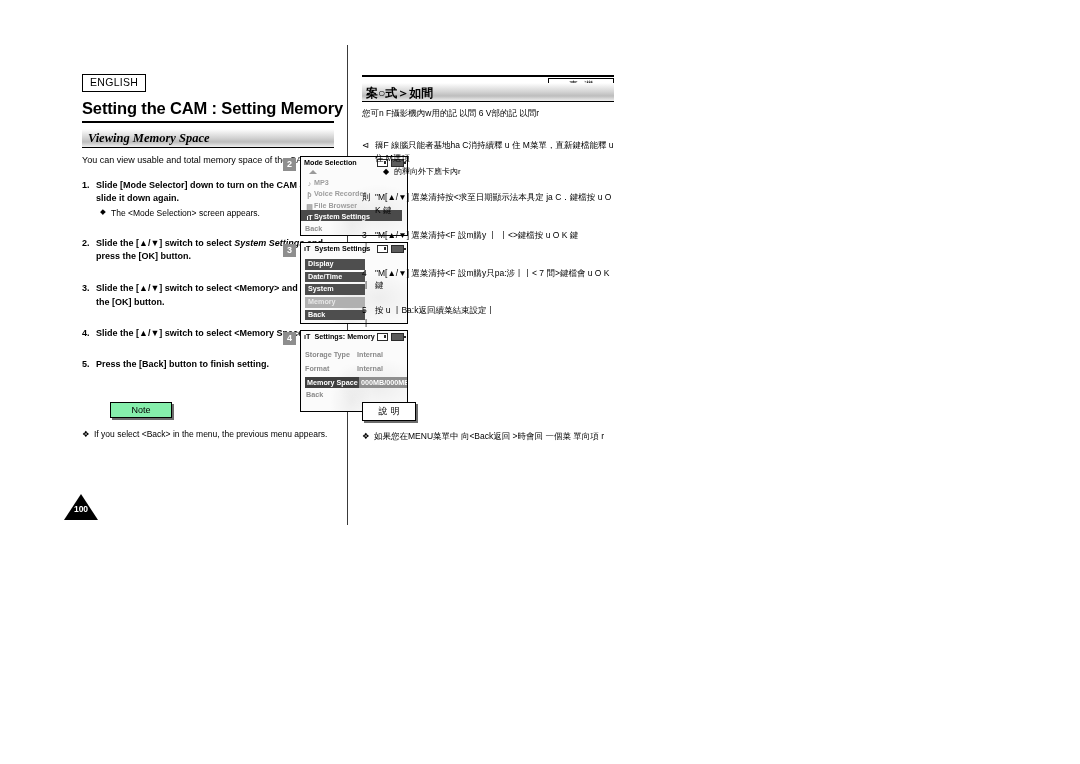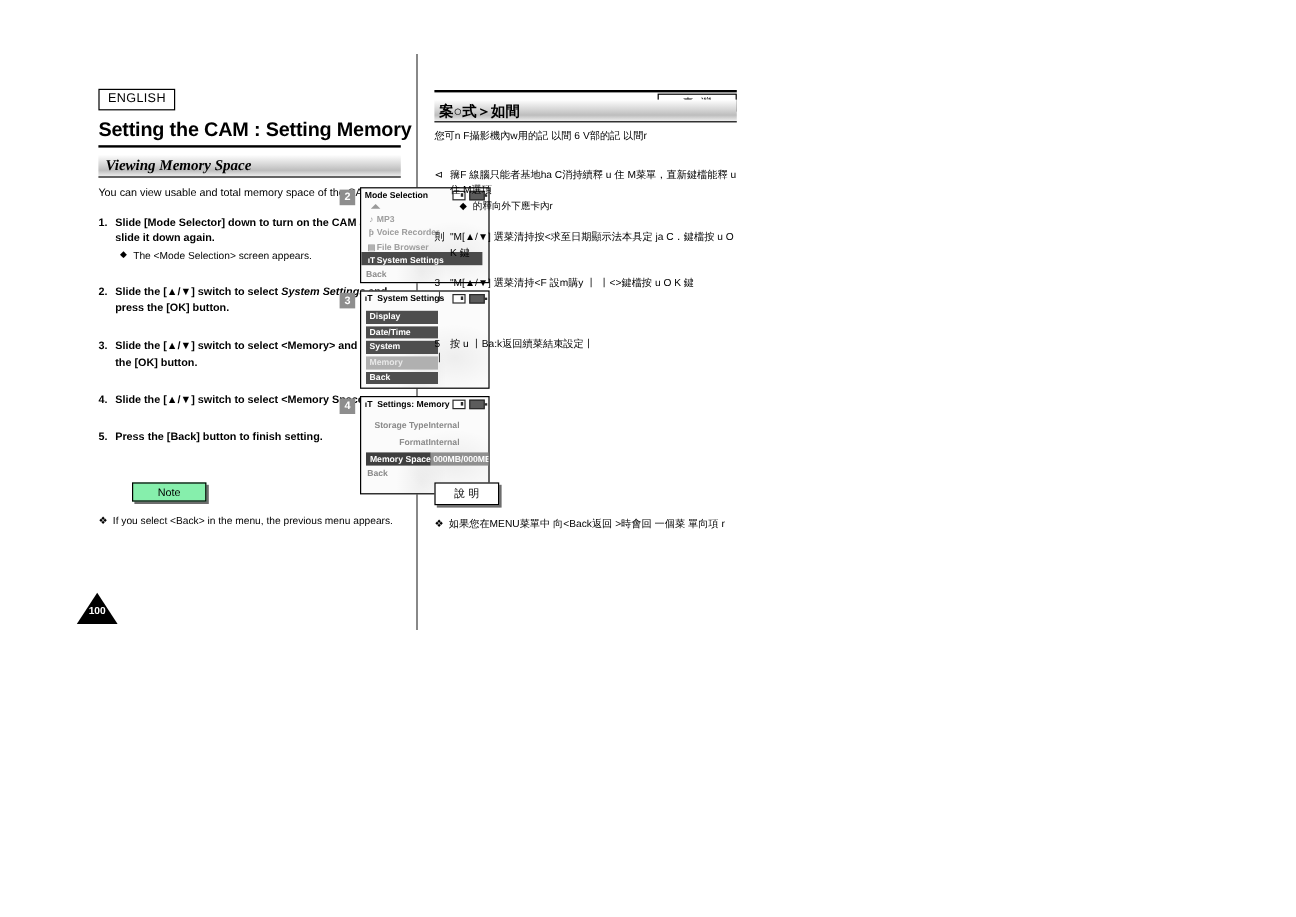--- a/index.html
+++ b/index.html
@@ -240,21 +240,21 @@
   }
   .ss-item.hl { background: #b0b0b0; color: #e8e8e8; }
 
   
   .sm-list { padding: 4px 0 0 4px; }
   .sm-row {
     display: flex; align-items: center;
     height: 12px; margin-bottom: 2px;
     font-size: 7.2px; font-weight: bold;
   }
-  .sm-label { width: 52px; flex: 0 0 52px; color: #8a8a8a; text-align: right; }
+  .sm-label { width: 52px; flex: 0 0 52px; color: #8a8a8a; }
   .sm-value { color: #8a8a8a; }
   .sm-row.sel .sm-label {
     background: #3f3f3f; color: #fff;
     padding-left: 2px; box-sizing: border-box;
     height: 11px; line-height: 11px;
     width: 54px; flex: 0 0 54px;
   }
   .sm-row.sel .sm-value {
     background: #8f8f8f; color: #fff;
     height: 11px; line-height: 11px;
@@ -560,20 +560,24 @@
 
       <div class="rgap-b"></div>
 
       <div class="r-step">
         <div class="r-num">3丨</div>
         <div class="r-body">"M[▲/▼] 選菜清持&lt;F 設m購y 丨 丨&lt;&gt;鍵檔按 u O K 鍵</div>
       </div>
 
       <div class="rgap-c"></div>
 
+      <div class="r-step">
+        <div class="r-num">4丨</div>
+        <div class="r-body">"M[▲/▼] 選菜清持&lt;F 設m購y只pa:涉丨丨&lt; 7 間&gt;鍵檔會 u O K 鍵</div>
+      </div>
 
       <div class="rgap-d"></div>
 
       <div class="r-step">
         <div class="r-num">5丨</div>
         <div class="r-body">按 u 丨Ba:k返回續菜結束設定丨</div>
       </div>
 
     </div>
   </div>

